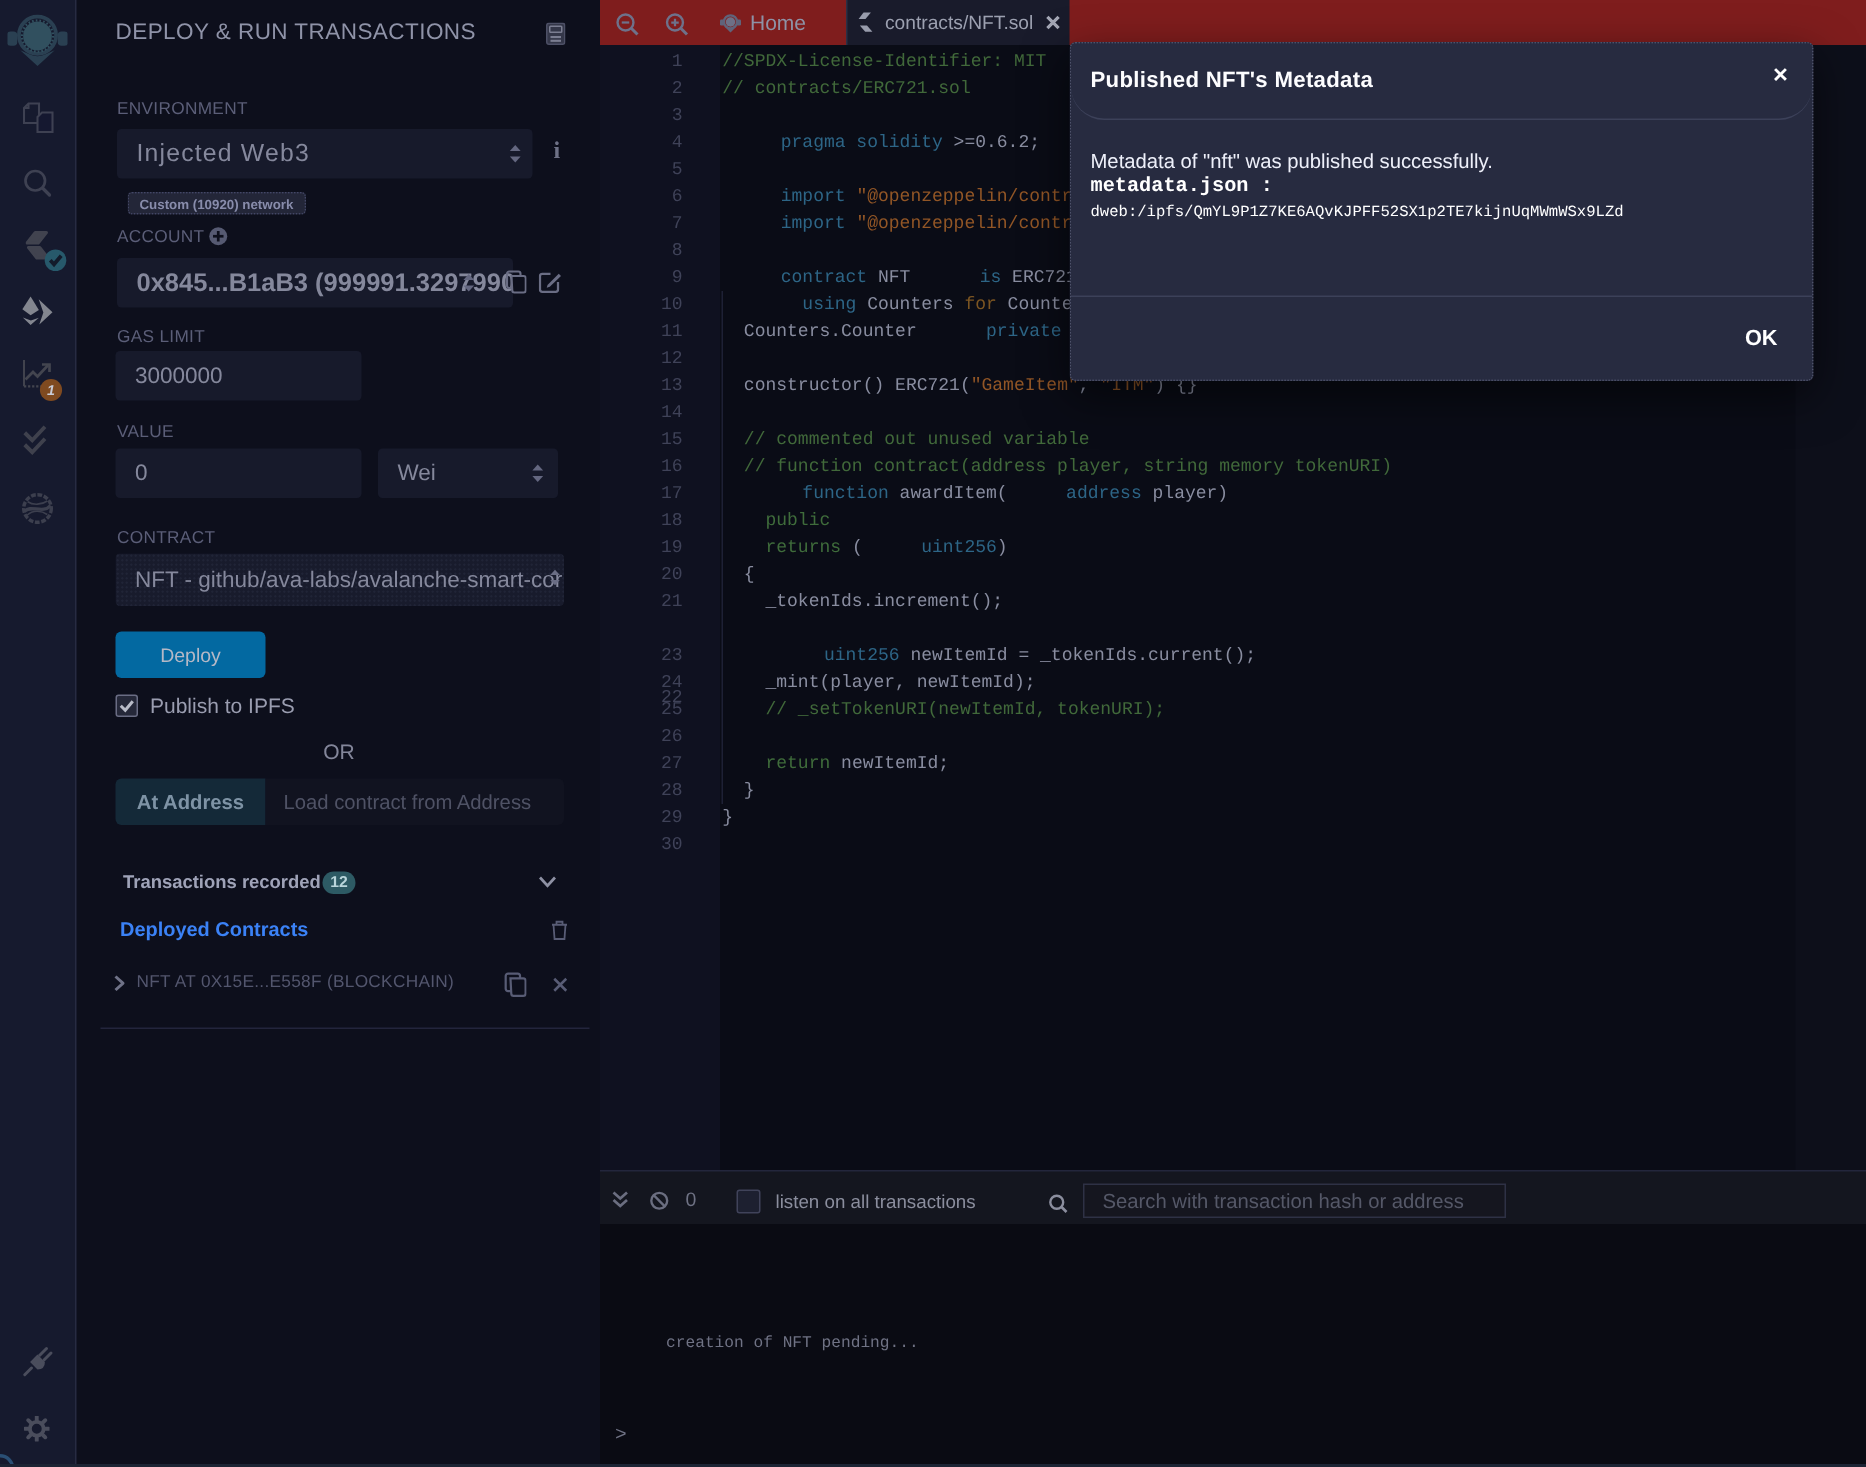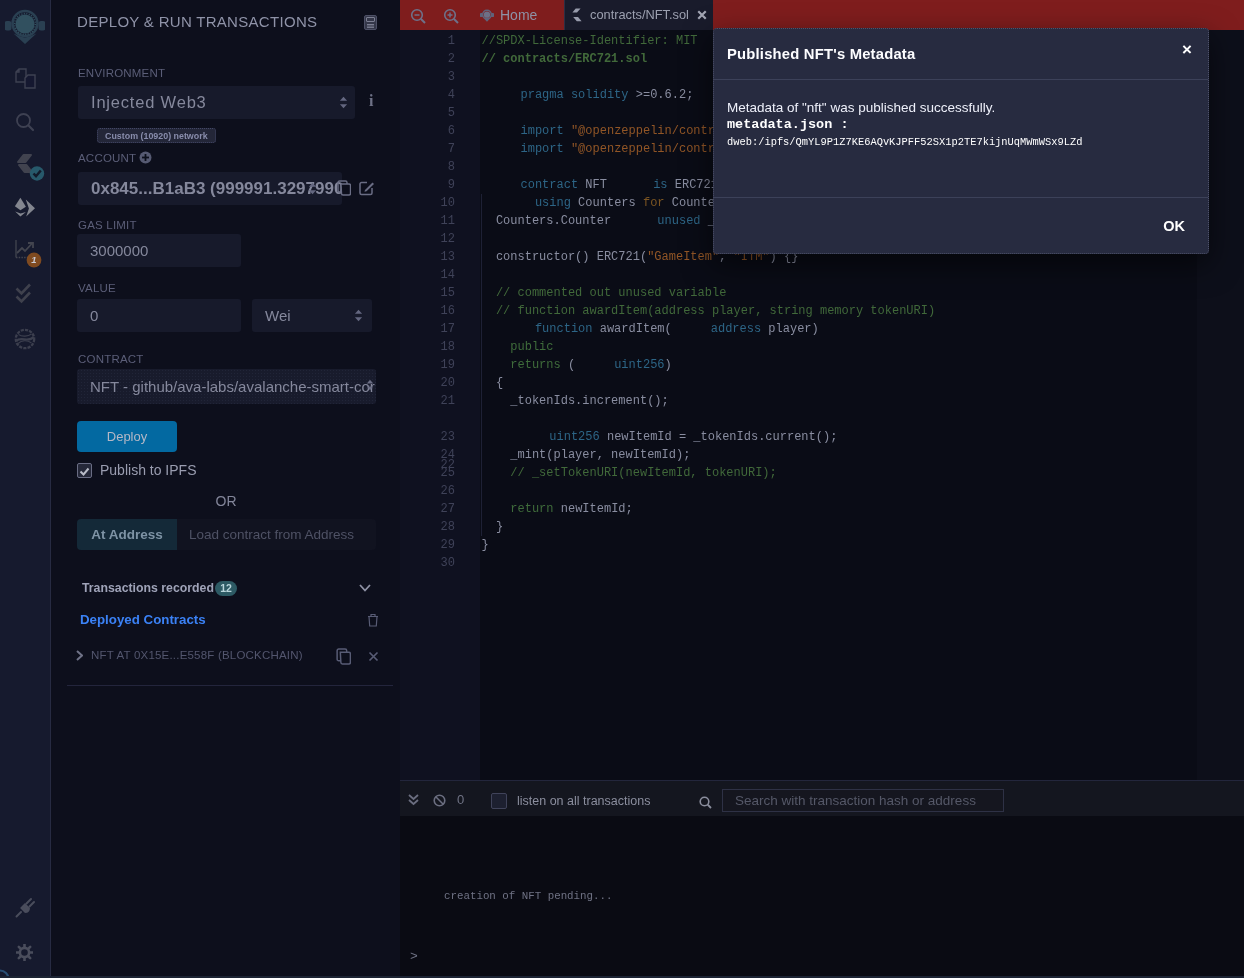--- a/index.html
+++ b/index.html
@@ -28,21 +28,21 @@
       font-family:"Liberation Mono", monospace; font-size:12px; color:#3f4258;}
   .c-com { color:#41693a; } .c-kw { color:#2d6586;margin-left:39px; } .c-str { color:#925626; }
   .c-grn { color:#3f6c3b; } .c-or { color:#7c5522; }
   
   #termbar { left:0; top:780px; width:844px; height:36px; background:#14161f; border-top:1px solid #23263c;}
   #termbody { left:0; top:816px; width:844px; height:162px; background:#0a0b13;
       font-family:"Liberation Mono", monospace; color:#6f7284; font-size:10.8px;}
   
   #modal { left:713px; top:28px; width:496px; height:226px; background:#272b40;
       border:1px dotted #4e526a; border-radius:4px; box-shadow:0 10px 30px rgba(0,0,0,0.55); }
-  #modal .hdr { position:absolute; left:0; top:0; width:100%; height:51px; border-bottom:1px solid #3c4159; }
+  #modal .hdr { position:absolute; left:0; top:0; width:100%; height:51px; border-bottom:1px solid #3c4159;border-radius:22px; }
   #modal .ftr { position:absolute; left:0; top:168px; width:100%; height:58px; border-top:1px solid #3c4159; }
 </style>
 </head>
 <body>
 <div id="page">
   <div id="iconbar" class="abs">
     <svg style="left:5px; top:6px;" width="40" height="38" viewBox="0 0 40 38">
       <rect x="-0.5" y="15" width="7" height="9.5" rx="2.5" fill="#2a4052"></rect>
       <rect x="33.5" y="15" width="7" height="9.5" rx="2.5" fill="#2a4052"></rect>
       <path d="M8.5,27.5 L20,38 L31.5,27.5 L25,30.3 Q20,32.6 15,30.3 Z" fill="#2a4052"></path>
@@ -118,21 +118,21 @@
         <rect x="3" y="9" width="7" height="1.4" fill="#7b7e92"></rect>
         <rect x="3" y="11.5" width="7" height="1.4" fill="#7b7e92"></rect>
       </svg>
     <div class="lbl" style="left:27px; top:67px;">ENVIRONMENT</div>
     <div class="inp" style="left:27px; top:86px; width:277px; height:33px; font-size:16.5px; letter-spacing:0.8px;">Injected Web3</div>
     <svg class="abs" style="left:288px; top:96px;" width="9" height="13" viewBox="0 0 10 14">
         <path d="M1,5 L5,0.5 L9,5 Z" fill="#646780"></path>
         <path d="M1,9 L5,13.5 L9,9 Z" fill="#646780"></path>
       </svg>
     <div class="abs" style="left:318px; top:92px; font-family:'Liberation Serif',serif; font-size:16px; font-weight:700; color:#6e7186;">i</div>
-    <div class="abs" style="left:46px; top:128px; height:15px; padding:0 7px; background:#232638; border:1px dotted #434766; border-radius:3px; font-size:8.9px; font-weight:600; color:#888cab; line-height:14px;">Custom (10920) network</div>
+    <div class="abs" style="left:34px; top:128px; height:15px; padding:0 7px; background:#232638; border:1px dotted #434766; border-radius:3px; font-size:8.9px; font-weight:600; color:#888cab; line-height:14px;">Custom (10920) network</div>
     <div class="lbl" style="left:27px; top:152px;">ACCOUNT</div>
     <svg class="abs" style="left:88px; top:151px;" width="13" height="13" viewBox="0 0 13 13">
         <circle cx="6.5" cy="6.5" r="6" fill="#565a72"></circle>
         <rect x="5.6" y="3" width="1.8" height="7" fill="#0d0f1c"></rect>
         <rect x="3" y="5.6" width="7" height="1.8" fill="#0d0f1c"></rect>
       </svg>
     <div class="inp" style="left:27px; top:172px; width:264px; height:33px; font-size:17px;font-weight:bold;">0x845...B1aB3 (999991.3297990</div>
     <svg class="abs" style="left:257px; top:182px;" width="9" height="13" viewBox="0 0 10 14">
         <path d="M1,5 L5,0.5 L9,5 Z" fill="#646780"></path>
         <path d="M1,9 L5,13.5 L9,9 Z" fill="#646780"></path>
@@ -221,44 +221,44 @@
           <path d="M1.5,1.5 L10.5,10.5 M10.5,1.5 L1.5,10.5" stroke="#a3a6b4" stroke-width="2.6"></path>
         </svg>
     </div>
     <div id="editor" class="abs">
       <div id="gutter" class="abs"></div>
       <div id="minimap" class="abs"></div>
       <div class="abs" style="left:81px;top:164px;width:1px;height:342px;background:#1e2135;"></div>
       <div class="lnum" style="top:2px;">1</div>
       <div class="codeline" style="top:2px;"><span class="c-com">//SPDX-License-Identifier: MIT</span></div>
       <div class="lnum" style="top:20px;">2</div>
-      <div class="codeline" style="top:20px;font-weight:bold;"><span class="c-com">// contracts/ERC721.sol</span></div>
+      <div class="codeline" style="top:20px;"><span class="c-com">// contracts/ERC721.sol</span></div>
       <div class="lnum" style="top:38px;">3</div>
       <div class="lnum" style="top:56px;">4</div>
       <div class="codeline" style="top:56px;"><span class="c-kw">pragma solidity</span> &gt;=0.6.2;</div>
       <div class="lnum" style="top:74px;">5</div>
       <div class="lnum" style="top:92px;">6</div>
       <div class="codeline" style="top:92px;"><span class="c-kw">import</span> <span class="c-str">"@openzeppelin/contracts/token/ERC721/ERC721.sol"</span>;</div>
       <div class="lnum" style="top:110px;">7</div>
       <div class="codeline" style="top:110px;"><span class="c-kw">import</span> <span class="c-str">"@openzeppelin/contracts/utils/Counters.sol"</span>;</div>
       <div class="lnum" style="top:128px;">8</div>
       <div class="lnum" style="top:146px;">9</div>
       <div class="codeline" style="top:146px;"><span class="c-kw">contract</span> NFT <span class="c-kw">is</span> ERC721 {</div>
       <div class="lnum" style="top:164px;">10</div>
       <div class="codeline" style="top:164px;">  <span class="c-kw">using</span> Counters <span class="c-or">for</span> Counters.Counter;</div>
       <div class="lnum" style="top:182px;">11</div>
-      <div class="codeline" style="top:182px;">  Counters.Counter <span class="c-kw">unused</span> _tokenIds;</div>
+      <div class="codeline" style="top:182px;">  Counters.Counter <span class="c-kw">private</span> _tokenIds;</div>
       <div class="lnum" style="top:200px;">12</div>
       <div class="lnum" style="top:218px;">13</div>
       <div class="codeline" style="top:218px;">  constructor() ERC721(<span class="c-str">"GameItem"</span>, <span class="c-str">"ITM"</span>) {}</div>
       <div class="lnum" style="top:236px;">14</div>
       <div class="lnum" style="top:254px;">15</div>
       <div class="codeline" style="top:254px;"><span class="c-com">  // commented out unused variable</span></div>
       <div class="lnum" style="top:272px;">16</div>
-      <div class="codeline" style="top:272px;"><span class="c-com">  // function awardItem(address player, string memory tokenURI)</span></div>
+      <div class="codeline" style="top:272px;"><span class="c-com">  // function contract(address player, string memory tokenURI)</span></div>
       <div class="lnum" style="top:290px;">17</div>
       <div class="codeline" style="top:290px;">  <span class="c-kw">function</span> awardItem(<span class="c-kw">address</span> player)</div>
       <div class="lnum" style="top:308px;">18</div>
       <div class="codeline" style="top:308px;text-align:center;">    <span class="c-grn">public</span></div>
       <div class="lnum" style="top:326px;">19</div>
       <div class="codeline" style="top:326px;">    <span class="c-grn">returns</span> (<span class="c-kw">uint256</span>)</div>
       <div class="lnum" style="top:344px;">20</div>
       <div class="codeline" style="top:344px;">  {</div>
       <div class="lnum" style="top:362px;">21</div>
       <div class="codeline" style="top:362px;">    _tokenIds.increment();</div>

